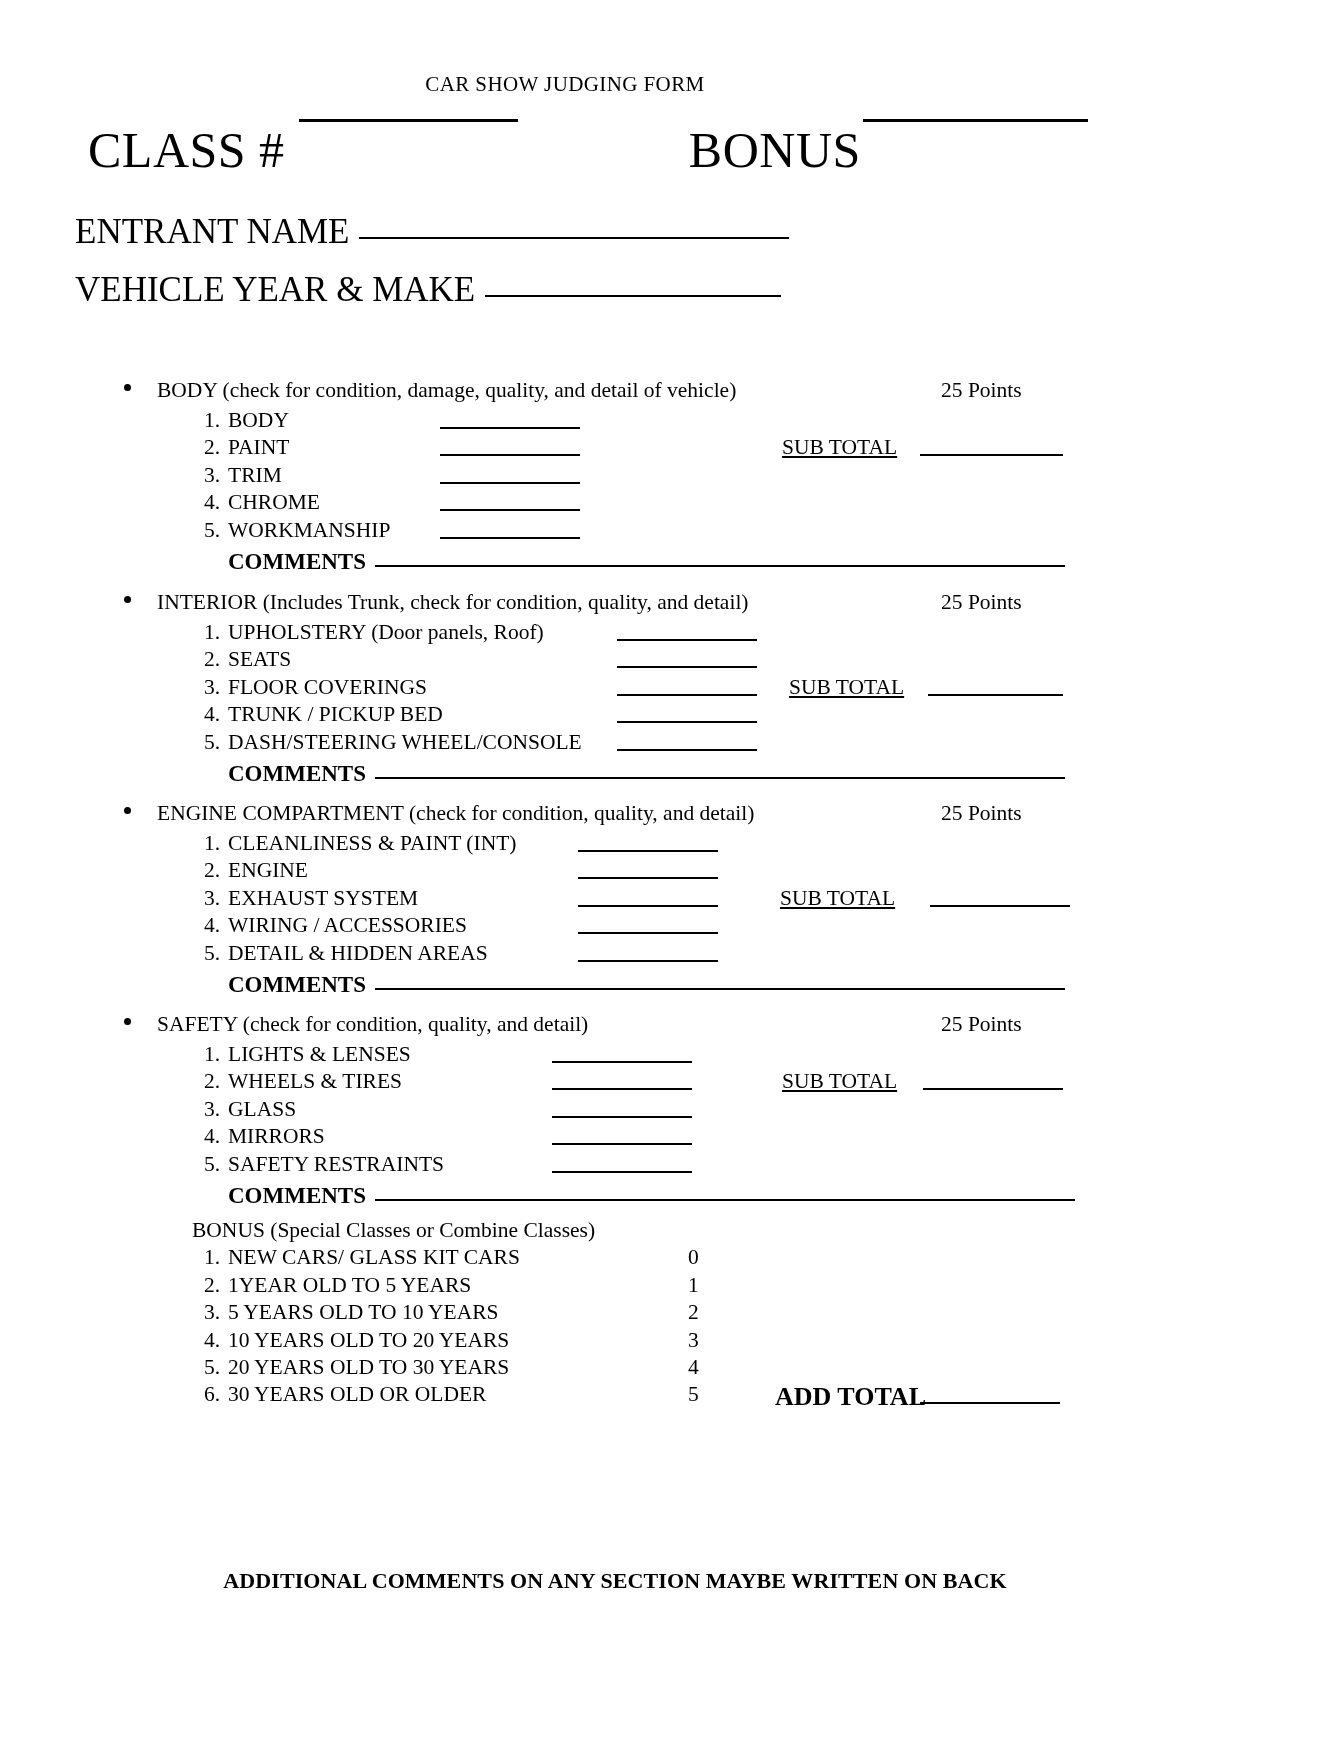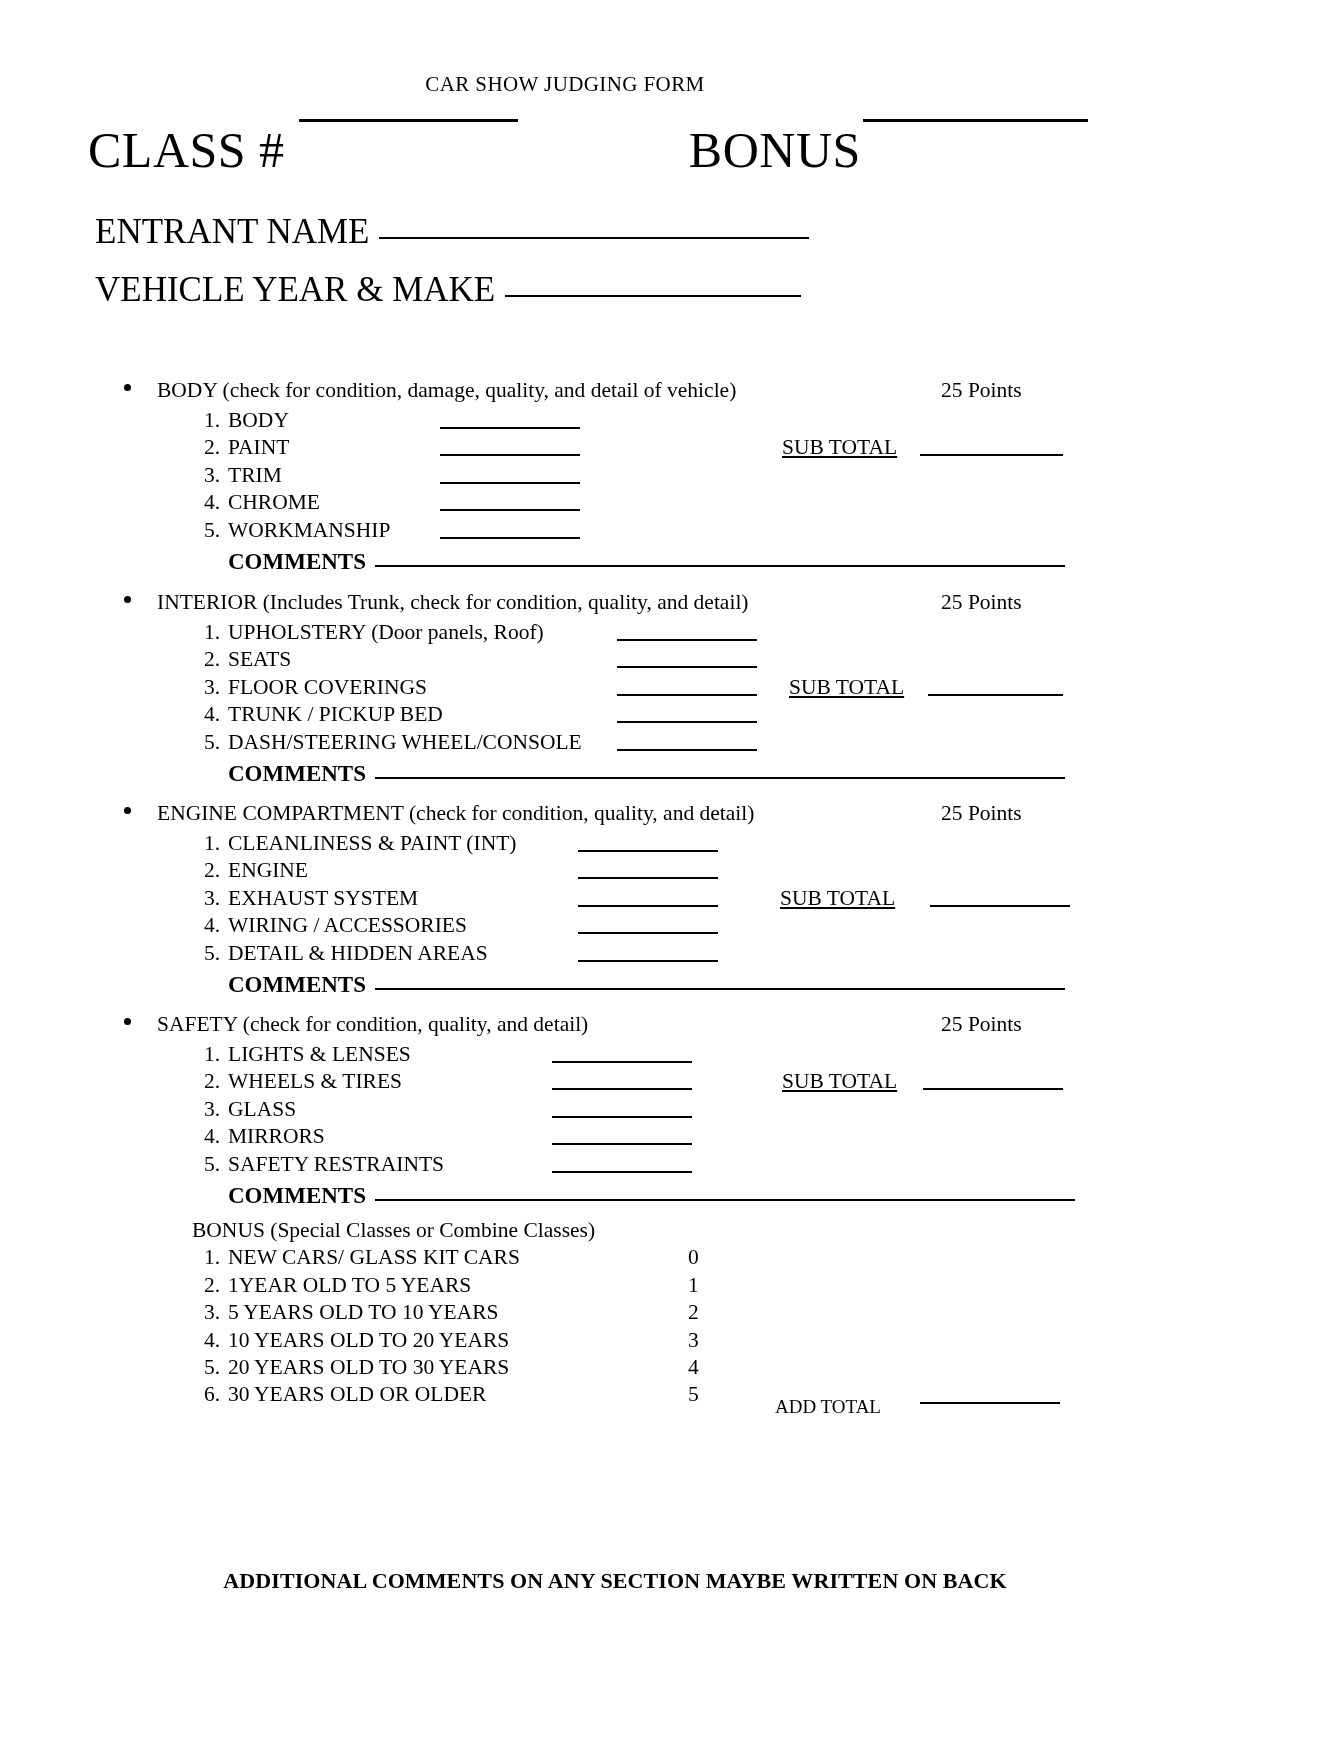--- a/index.html
+++ b/index.html
@@ -67,21 +67,21 @@
     border-bottom: 3px solid #000;
     height: 0;
     vertical-align: baseline;
   }
   .b-class { width: 226px; margin-left: 14px; position: relative; top: -6px;}
   .b-score { width: 232px; margin-left: 2px; position: relative; top: -6px;}
   .spacer-cs { width: 176px; }
 
   .midrow {
     position: absolute;
-    left: 95px;
+    left: 75px;
     display: flex;
     align-items: baseline;
     text-align: center;
   }
   .mid {
     font-size: 35px;
     line-height: 1;
     white-space: nowrap;
   }
   .r-entrant { top: 214px; }
@@ -226,23 +226,23 @@
   }
   .bonus-val {
     position: absolute;
     left: 688px;
     top: 0;
     font-size: 21.5px;
   }
   .addtotal-label {
     position: absolute;
     left: 775px;
-    top: 14px;
-    font-size: 19px;
-    font-weight: normal;
+    top: 0;
+    font-size: 26px;
+    font-weight: bold;
     white-space: nowrap;
   }
   .addtotal-blank {
     position: absolute;
     left: 920px;
     top: 20px;
     width: 140px;
     height: 0;
     border-bottom: 2px solid #000;
   }

